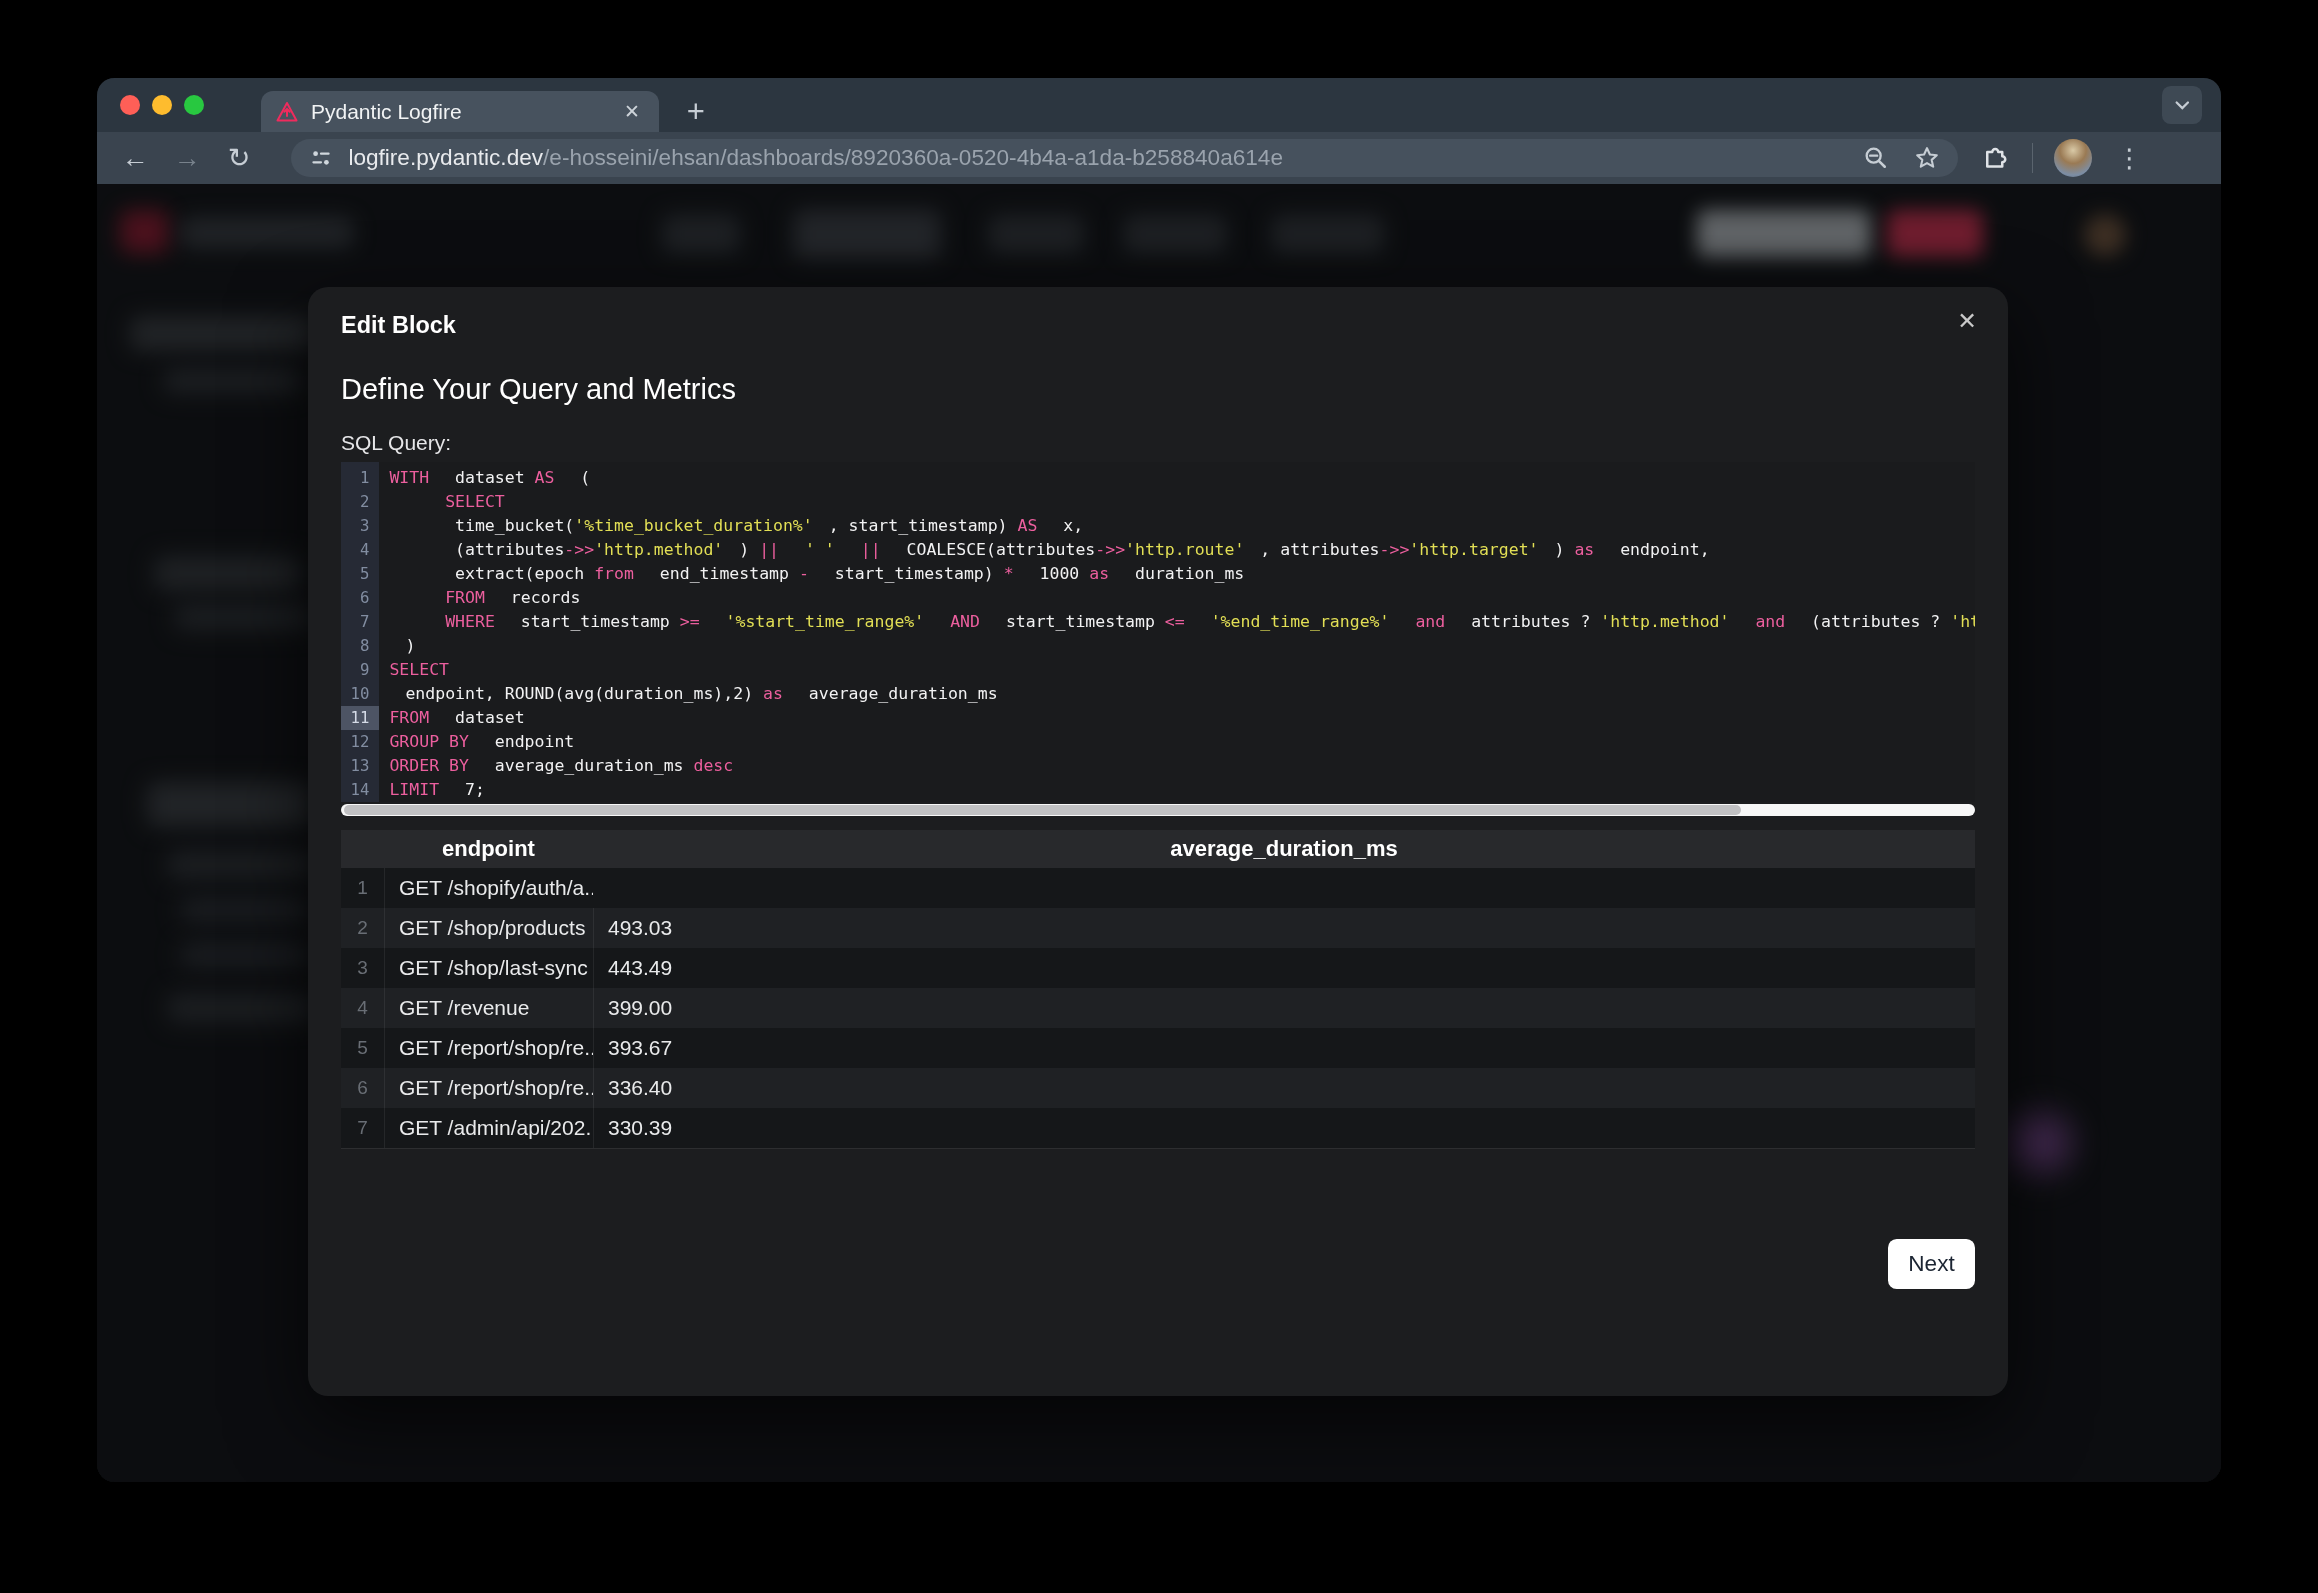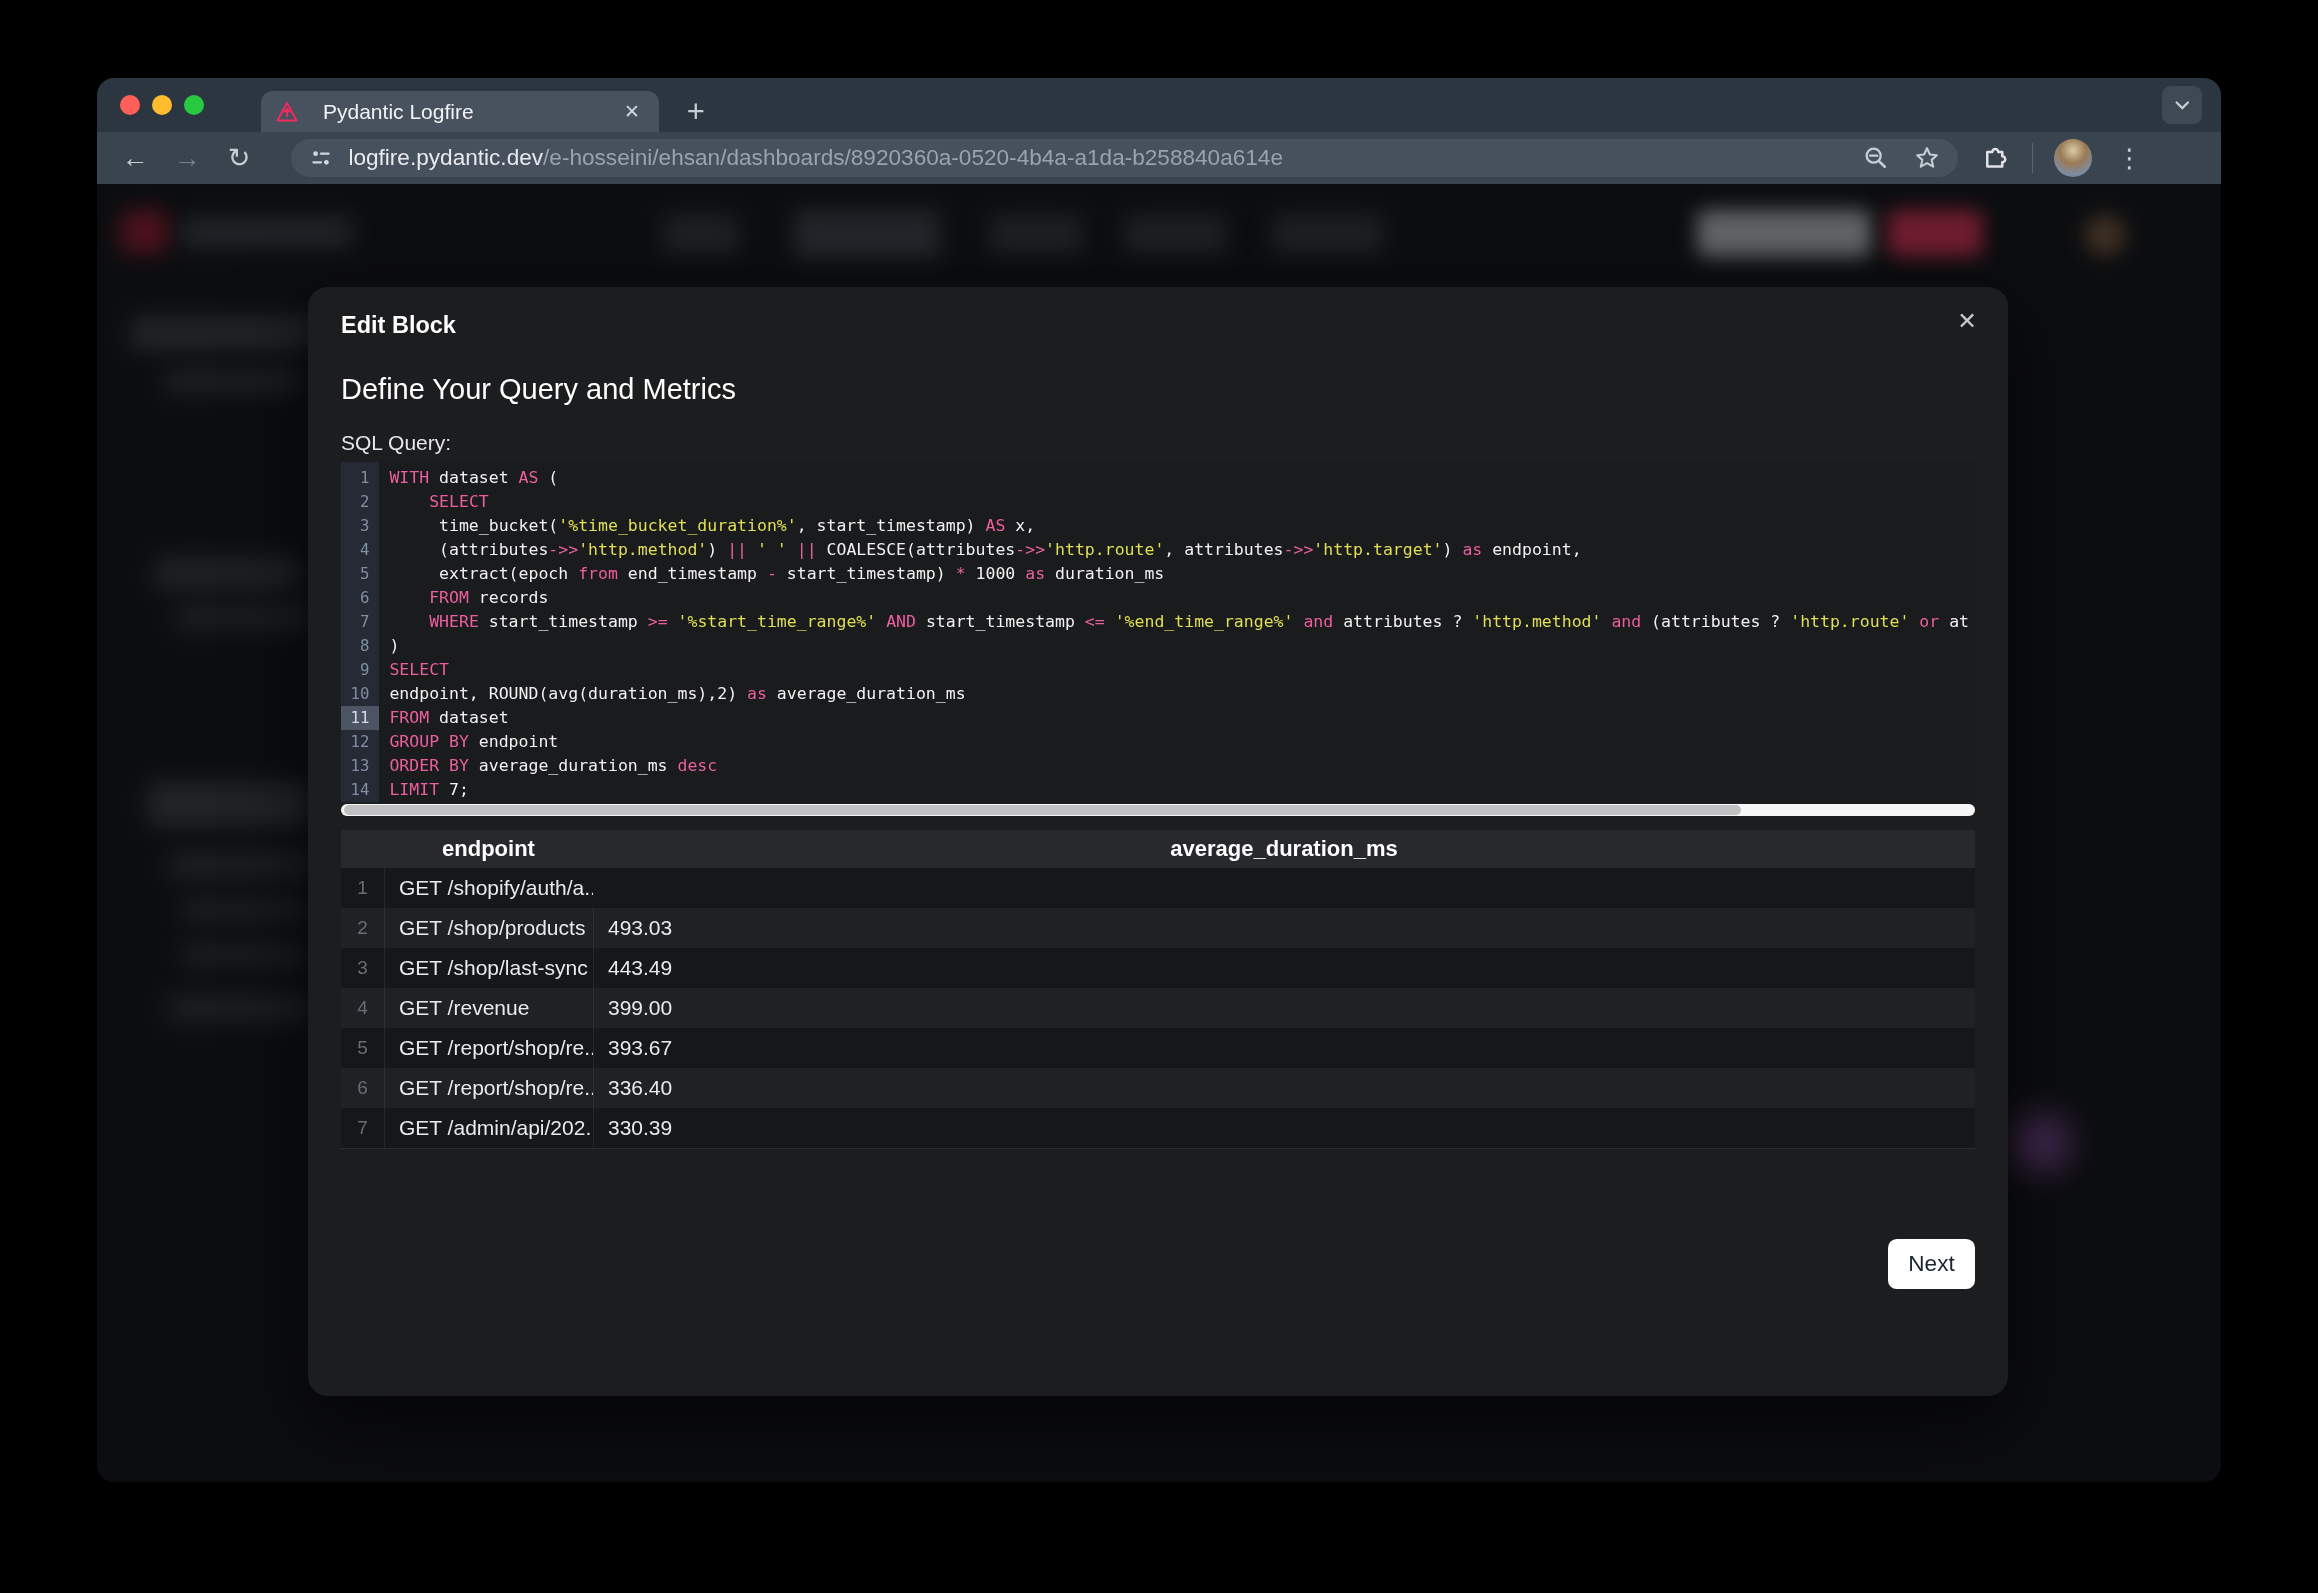--- a/index.html
+++ b/index.html
@@ -11,21 +11,21 @@
             border-radius:17.4px; overflow:hidden; background:#101113; }
 
   
   .titlebar { position:relative; height:54px; background:#2c3640; }
   .traffic { position:absolute; top:17.4px; width:20px; height:20px; border-radius:50%; }
   .t-red   { left:22.6px;  background:#ff5f57; }
   .t-yel   { left:55px;  background:#febc2e; }
   .t-grn   { left:87px; background:#28c840; }
   .tab { position:absolute; left:164px; bottom:0; width:398px; height:41px;
          background:#47525e; border-radius:12px 12px 0 0;
-         display:flex; align-items:center; padding:0 14px;gap:12px; }
+         display:flex; align-items:center; padding:0 14px; }
   .tab-title { color:#f1f3f4; font-size:21px; margin-left:12px; flex:1; white-space:nowrap; }
   .tab-close { color:#cdd3d9; font-size:19px; padding:0 5.2px; cursor:default; }
   .newtab { position:absolute; left:581px; bottom:0; height:41px; display:flex; align-items:center;
             color:#c6cdd4; font-size:31px; font-weight:300; padding:0 8.7px; }
   .chev-btn { position:absolute; right:19px; top:7.8px; width:40px; height:38px; border-radius:8.7px;
               background:#3e4954; display:flex; align-items:center; justify-content:center; }
 
   
   .toolbar { position:relative; height:52px; background:#3a444f; display:flex; align-items:center; }
   .nav-ico { font-size:27px; color:#c6cdd4; width:52px; text-align:center; }
@@ -61,21 +61,21 @@
   .code-box { position:relative; margin-top:7px; height:340px; background:#1a1b1d; overflow:hidden; }
   .gutter-bg { position:absolute; left:0; top:0; bottom:0; width:38px; background:#262a35; }
   .code-lines { position:relative; padding-top:4.3px; font-family:"DejaVu Sans Mono", monospace;
                 font-size:16.5px; line-height:24px; }
   .code-line { display:flex; white-space:pre; }
   .ln { width:38px; flex:0 0 38px; text-align:right; padding-right:9.6px; color:#828da1; font-size:15.7px; }
   .code-line.hl .ln { background:#4d5464; color:#d5dbe7; }
   .code-text { padding-left:10.4px; color:var(--code-text); }
   .tok-k { color:var(--kw); }
   .tok-s { color:var(--str); }
-  .tok-d { color:var(--code-text); }
+  .tok-d { color:var(--code-text);margin-left:16px; }
 
   
   .hscroll { margin-top:1.7px; height:12px; background:#f7f7f7; border-radius:6px; position:relative; }
   .hthumb { position:absolute; left:2.6px; top:1.3px; height:9.6px; width:85.5%; background:#c1c1c3; border-radius:5.2px; }
 
   
   .preview-head { display:flex; justify-content:space-between; align-items:center; margin-top:22.6px; }
   .preview-title { color:#ffffff; font-size:22.6px; font-weight:600; }
   .seg { display:flex; background:#29292b; border-radius:8.7px; padding:4.3px; }
   .seg-btn { font-size:20px; padding:0 22.6px; height:37px; line-height:37px; border-radius:7px; color:#97999d; }

